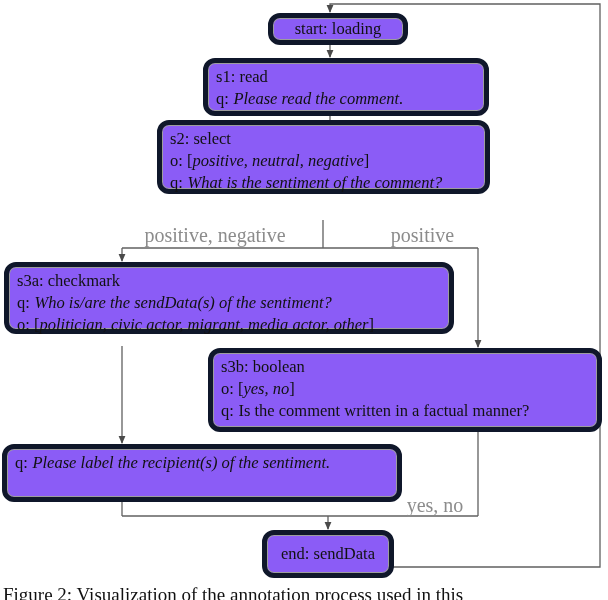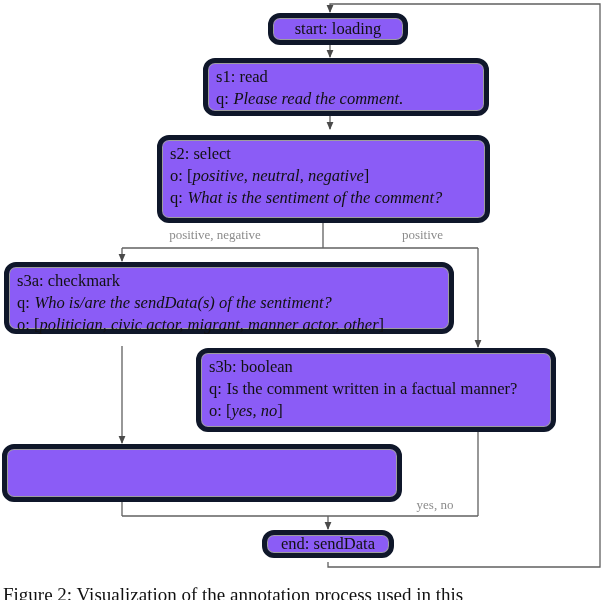--- a/index.html
+++ b/index.html
@@ -23,21 +23,21 @@
   }
   .node.single{
     display:flex;align-items:center;justify-content:center;padding:0 6px;
   }
   .nline{line-height:22px;}
   .it{font-style:italic;margin-top:40px;}
   .roman{font-style:normal;}
   .qpref{margin-right:0.28em;}
   .edge-label{
     position:absolute;z-index:2;
-    color:#8c8c8c;font-size:13px;line-height:18px;
+    color:#8c8c8c;font-size:20px;line-height:18px;
     text-align:center;white-space:nowrap;
   }
   .caption{
     position:absolute;left:3px;top:584px;width:640px;z-index:2;
     color:#111;font-size:19px;white-space:nowrap;
   }
 </style>
 </head>
 <body>
 
@@ -81,45 +81,46 @@
 
   <div class="node single" style="left:268px;top:13px;width:140px;height:32px">
     <span>start: loading</span>
   </div>
 
   <div class="node" style="left:203px;top:58px;width:286px;height:58px">
     <div class="nline">s1: read</div>
     <div class="nline"><span class="qpref">q:</span><span class="it">Please read the comment.</span></div>
   </div>
 
-  <div class="node" style="left:157px;top:135px;width:333px;height:88px">
+  <div class="node" style="left:157px;top:120px;width:333px;height:74px">
     <div class="nline">s2: select</div>
     <div class="nline"><span>o: [</span><span class="it">positive, neutral, negative</span><span>]</span></div>
     <div class="nline"><span class="qpref">q:</span><span class="it">What is the sentiment of the comment?</span></div>
   </div>
 
   <div class="edge-label" style="left:140px;top:226px;width:150px">positive, negative</div>
   <div class="edge-label" style="left:375px;top:226px;width:95px">positive</div>
 
   <div class="node" style="left:4px;top:262px;width:450px;height:72px">
     <div class="nline">s3a: checkmark</div>
     <div class="nline"><span class="qpref">q:</span><span class="it">Who is/are the sendData(s) of the sentiment?</span></div>
-    <div class="nline"><span>o: [</span><span class="it">politician, civic actor, migrant, manner actor, other</span><span>]</span></div>
+    <div class="nline"><span>o: [</span><span class="it">politician, civic actor, migrant, media actor, other</span><span>]</span></div>
   </div>
 
-  <div class="node" style="left:196px;top:348px;width:360px;height:84px">
+  <div class="node" style="left:208px;top:348px;width:394px;height:84px">
     <div class="nline">s3b: boolean</div>
+    <div class="nline"><span>o: [</span><span class="it">yes, no</span><span>]</span></div>
     <div class="nline"><span class="qpref">q:</span><span class="roman">Is the comment written in a factual manner?</span></div>
-    <div class="nline"><span>o: [</span><span class="it">yes, no</span><span>]</span></div>
   </div>
 
   <div class="node" style="left:2px;top:444px;width:400px;height:58px">
+    <div class="nline"><span class="qpref">q:</span><span class="it">Please label the recipient(s) of the sentiment.</span></div>
   </div>
 
   <div class="edge-label" style="left:400px;top:496px;width:70px">yes, no</div>
 
-  <div class="node single" style="left:262px;top:530px;width:132px;height:28px">
+  <div class="node single" style="left:262px;top:530px;width:132px;height:48px">
     <span>end: sendData</span>
   </div>
 
   <div class="caption">Figure 2: Visualization of the annotation process used in this</div>
 
 </div>
 
 </body></html>

